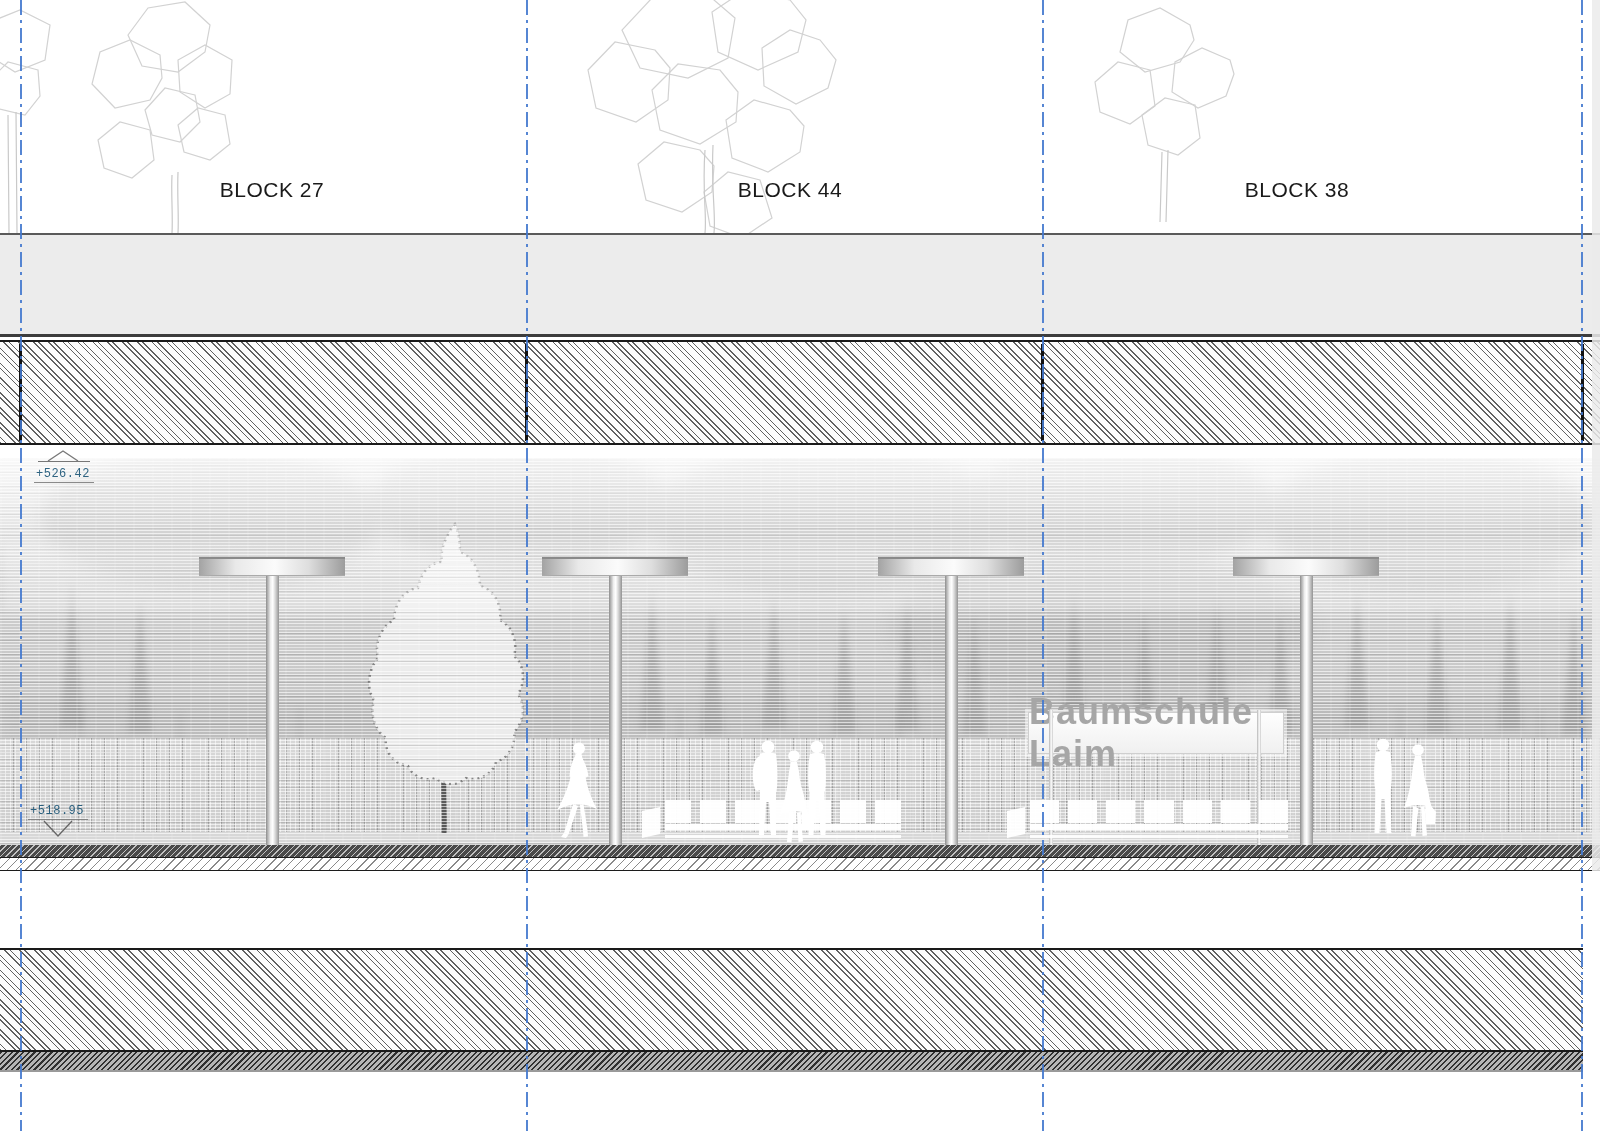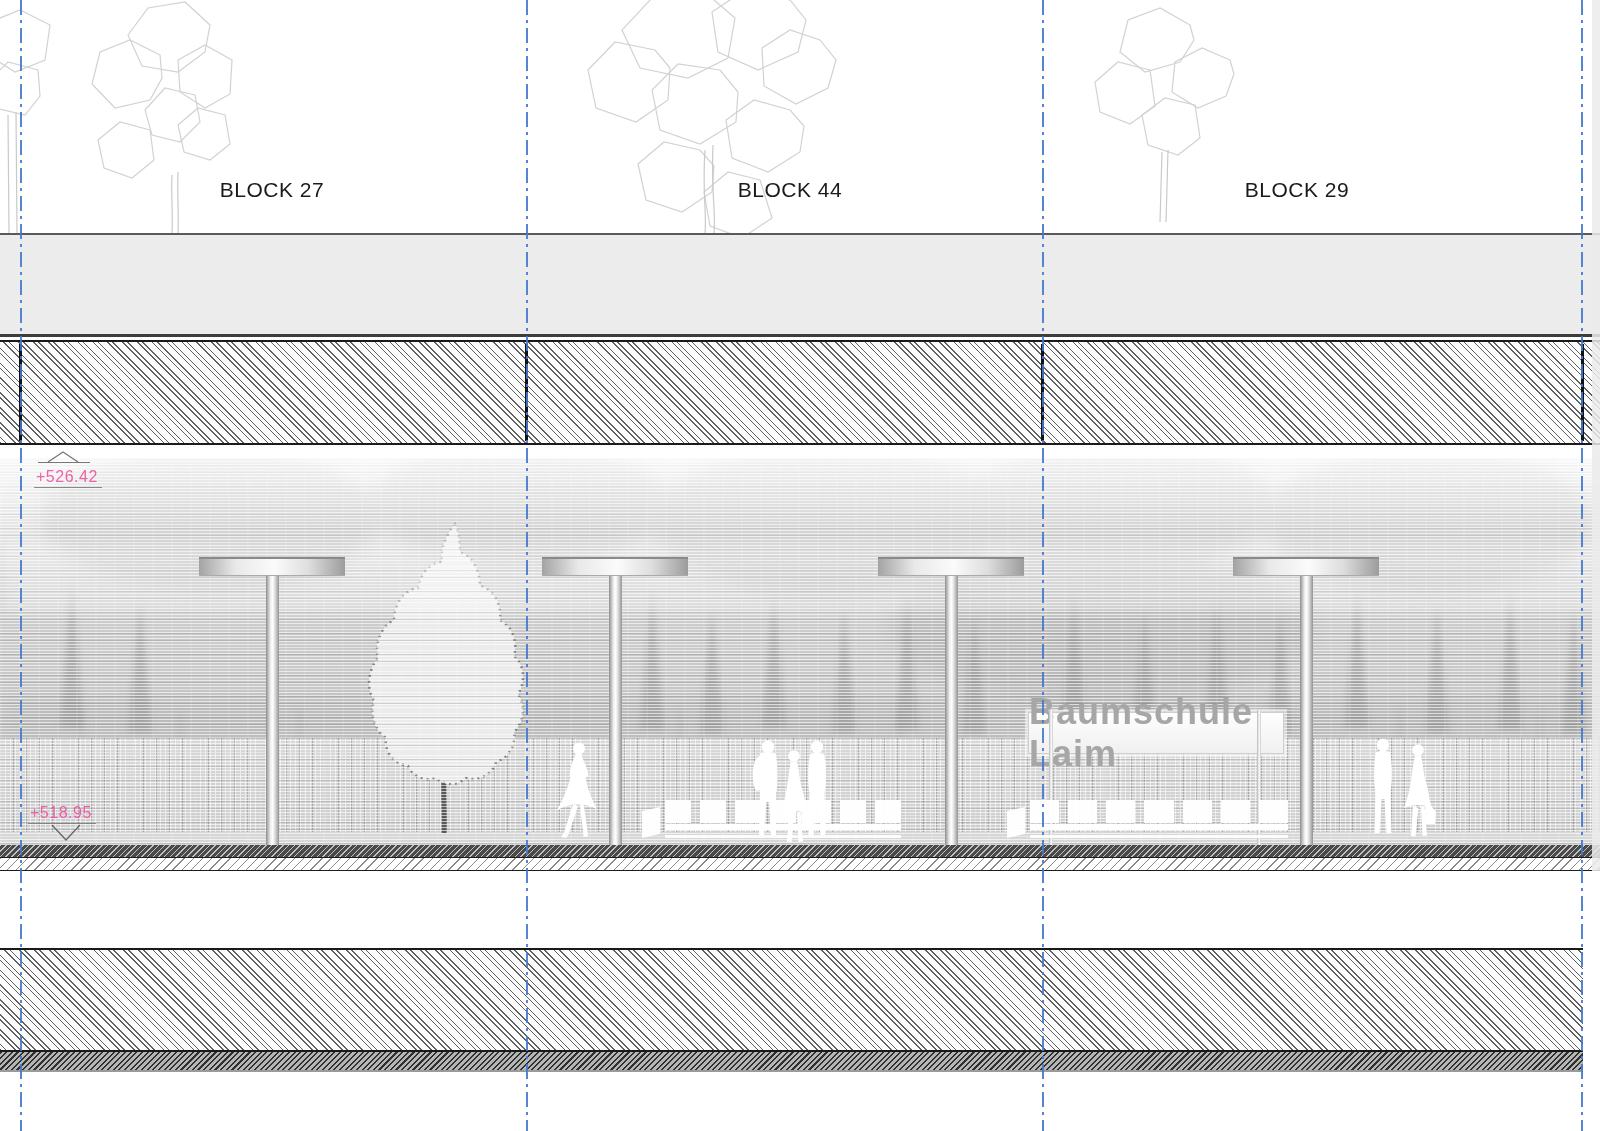--- a/index.html
+++ b/index.html
@@ -72,21 +72,21 @@
   #slash-strip{left:0;top:857px;width:1600px;height:14px;box-sizing:border-box;background-color:#fff;
     border-top:1.5px solid #1c1c1c;border-bottom:1.5px solid #1c1c1c;
     background-image:repeating-linear-gradient(135deg,#8a8a8a 0 1px, transparent 1px 6.5px);}
   #dense-strip{left:0;top:1052px;width:1583px;height:20px;box-sizing:border-box;background-color:#b5b5b5;
     border-bottom:2px solid #9a9a9a;
     background-image:repeating-linear-gradient(135deg, rgba(25,25,25,.85) 0 1.5px, transparent 1.5px 4px);}
 
   #edge-strip{left:1592px;top:0;width:8px;height:871px;background:rgba(235,235,235,.85);z-index:40;}
 
   
-  .elev{z-index:45;color:#ec4899;font-size:16px;letter-spacing:.5px;}
+  .elev{z-index:45;color:#0c4a6e;font-size:12px;letter-spacing:.5px;font-family:Liberation Mono, monospace;}
   .elev .txt{border-bottom:1px solid #777;padding:0 4px 1px 2px;opacity:.85;}
   #elev-upper{left:34px;top:450px;}
   #elev-platform{left:28px;top:804px;text-align:right;}
 
   
   #gridlines{left:0;top:0;z-index:60;pointer-events:none;}
   #figures,#forest,#big-tree,#top-trees{pointer-events:none;}
 </style>
 </head>
 <body>
@@ -121,21 +121,21 @@
 
         <path d="M1190,25 L1160,8 L1128,20 L1120,52 L1145,72 L1180,62 L1194,40 Z"></path>
         <path d="M1230,60 L1202,48 L1175,62 L1172,92 L1198,108 L1226,96 L1234,74 Z"></path>
         <path d="M1150,70 L1118,62 L1095,82 L1100,112 L1130,124 L1155,106 Z"></path>
         <path d="M1195,105 L1165,98 L1142,115 L1148,145 L1178,155 L1200,138 Z"></path>
         <path d="M1162,152 L1160,222 M1168,150 L1166,222" stroke="#c9c9c9"></path>
       </g>
     </svg>
     <div class="block-label" style="left:152px">BLOCK 27</div>
     <div class="block-label" style="left:670px">BLOCK 44</div>
-    <div class="block-label" style="left:1177px">BLOCK 29</div>
+    <div class="block-label" style="left:1177px">BLOCK 38</div>
   </div>
 
   <div id="gray-band" class="abs"></div>
 
   <div id="hatch-band-1" class="abs hatch-band">
     <div class="block-divider" style="left:19px"></div>
     <div class="block-divider" style="left:525px"></div>
     <div class="block-divider" style="left:1041px"></div>
     <div class="block-divider" style="left:1581px"></div>
   </div>

